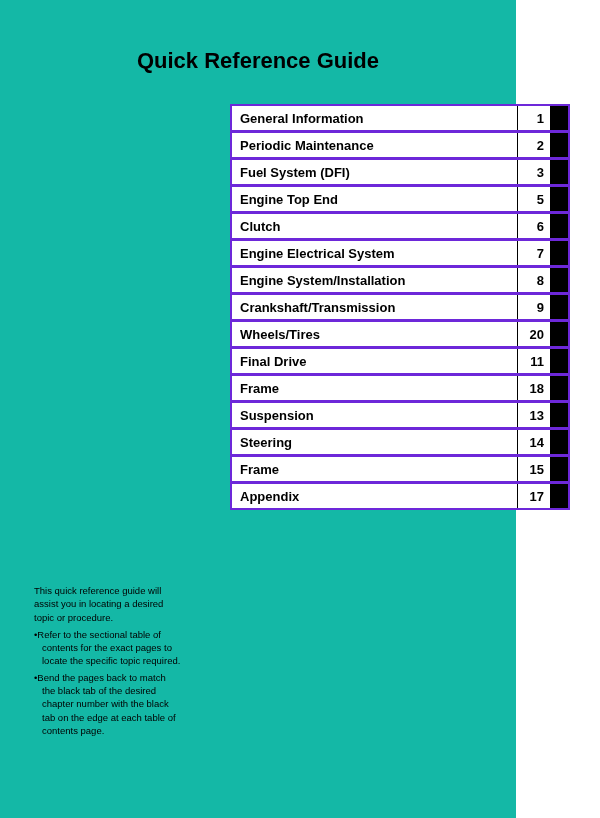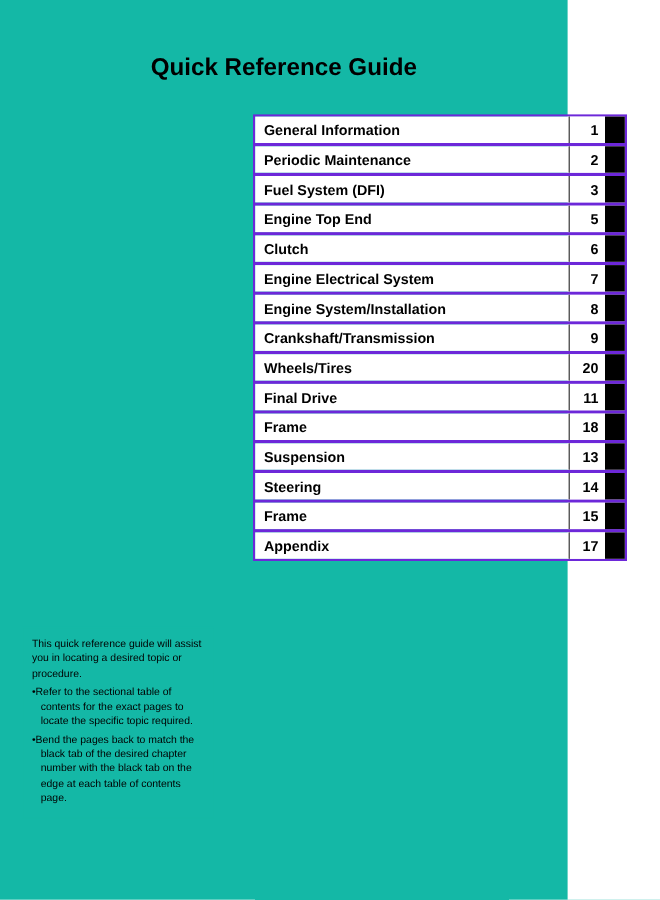--- a/index.html
+++ b/index.html
@@ -73,21 +73,21 @@
       display: flex;
       align-items: center;
       justify-content: center;
     }
 
     .info-box {
       position: absolute;
       left: 20px;
       top: 570px;
       width: 175px;
-      border: 1px solid #14b8a6;
+      border: 6px solid #14b8a6;
       padding: 8px;
       font-size: 9.5px;
       line-height: 1.4;
       font-family: Arial, Helvetica, sans-serif;
     }
 
     .info-box p {
       margin-bottom: 4px;
     }
 

